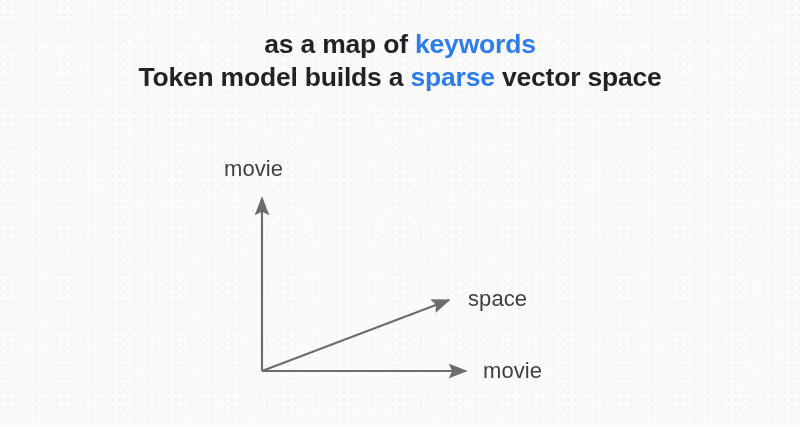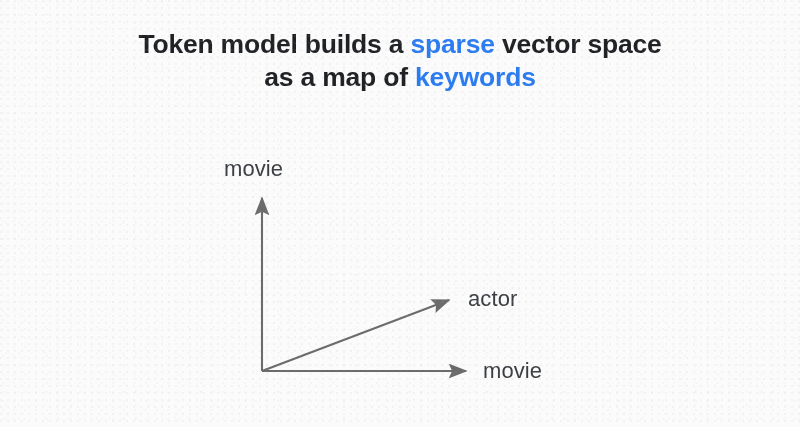--- a/index.html
+++ b/index.html
@@ -68,33 +68,33 @@
   #label-movie { left: 224px; top: 156px; }
   #label-music { left: 468px; top: 286px; }
   #label-actor { left: 483px; top: 358px; }
 </style>
 </head>
 <body>
 
 <div id="noise-layer"></div>
 
 <div id="title-block">
+  <div class="title-line"><span>as a map of </span><span class="accent">keywords</span><span></span></div>
   <div class="title-line"><span>Token model builds a </span><span class="accent">sparse</span><span> vector space</span></div>
-  <div class="title-line"><span>as a map of </span><span class="accent">keywords</span><span></span></div>
 </div>
 
 <svg id="diagram" viewBox="0 0 800 427" width="800" height="427" xmlns="http://www.w3.org/2000/svg">
   <defs>
     <marker id="arrowhead" markerWidth="9" markerHeight="7" refX="8.2" refY="3.5" orient="auto" markerUnits="strokeWidth">
       <path d="M0,0 L9,3.5 L0,7 L1.6,3.5 Z" fill="#6b6b6b"></path>
     </marker>
   </defs>
 
   <line x1="262" y1="371" x2="262" y2="198" stroke="#6b6b6b" stroke-width="2.1" marker-end="url(#arrowhead)"></line>
 
   <line x1="262" y1="371" x2="449" y2="300" stroke="#6b6b6b" stroke-width="2.1" marker-end="url(#arrowhead)"></line>
 
   <line x1="262" y1="371" x2="466" y2="371" stroke="#6b6b6b" stroke-width="2.1" marker-end="url(#arrowhead)"></line>
 </svg>
 
 <div class="axis-label" id="label-movie">movie</div>
-<div class="axis-label" id="label-music">actor</div>
+<div class="axis-label" id="label-music">space</div>
 <div class="axis-label" id="label-actor">movie</div>
 
 </body></html>

